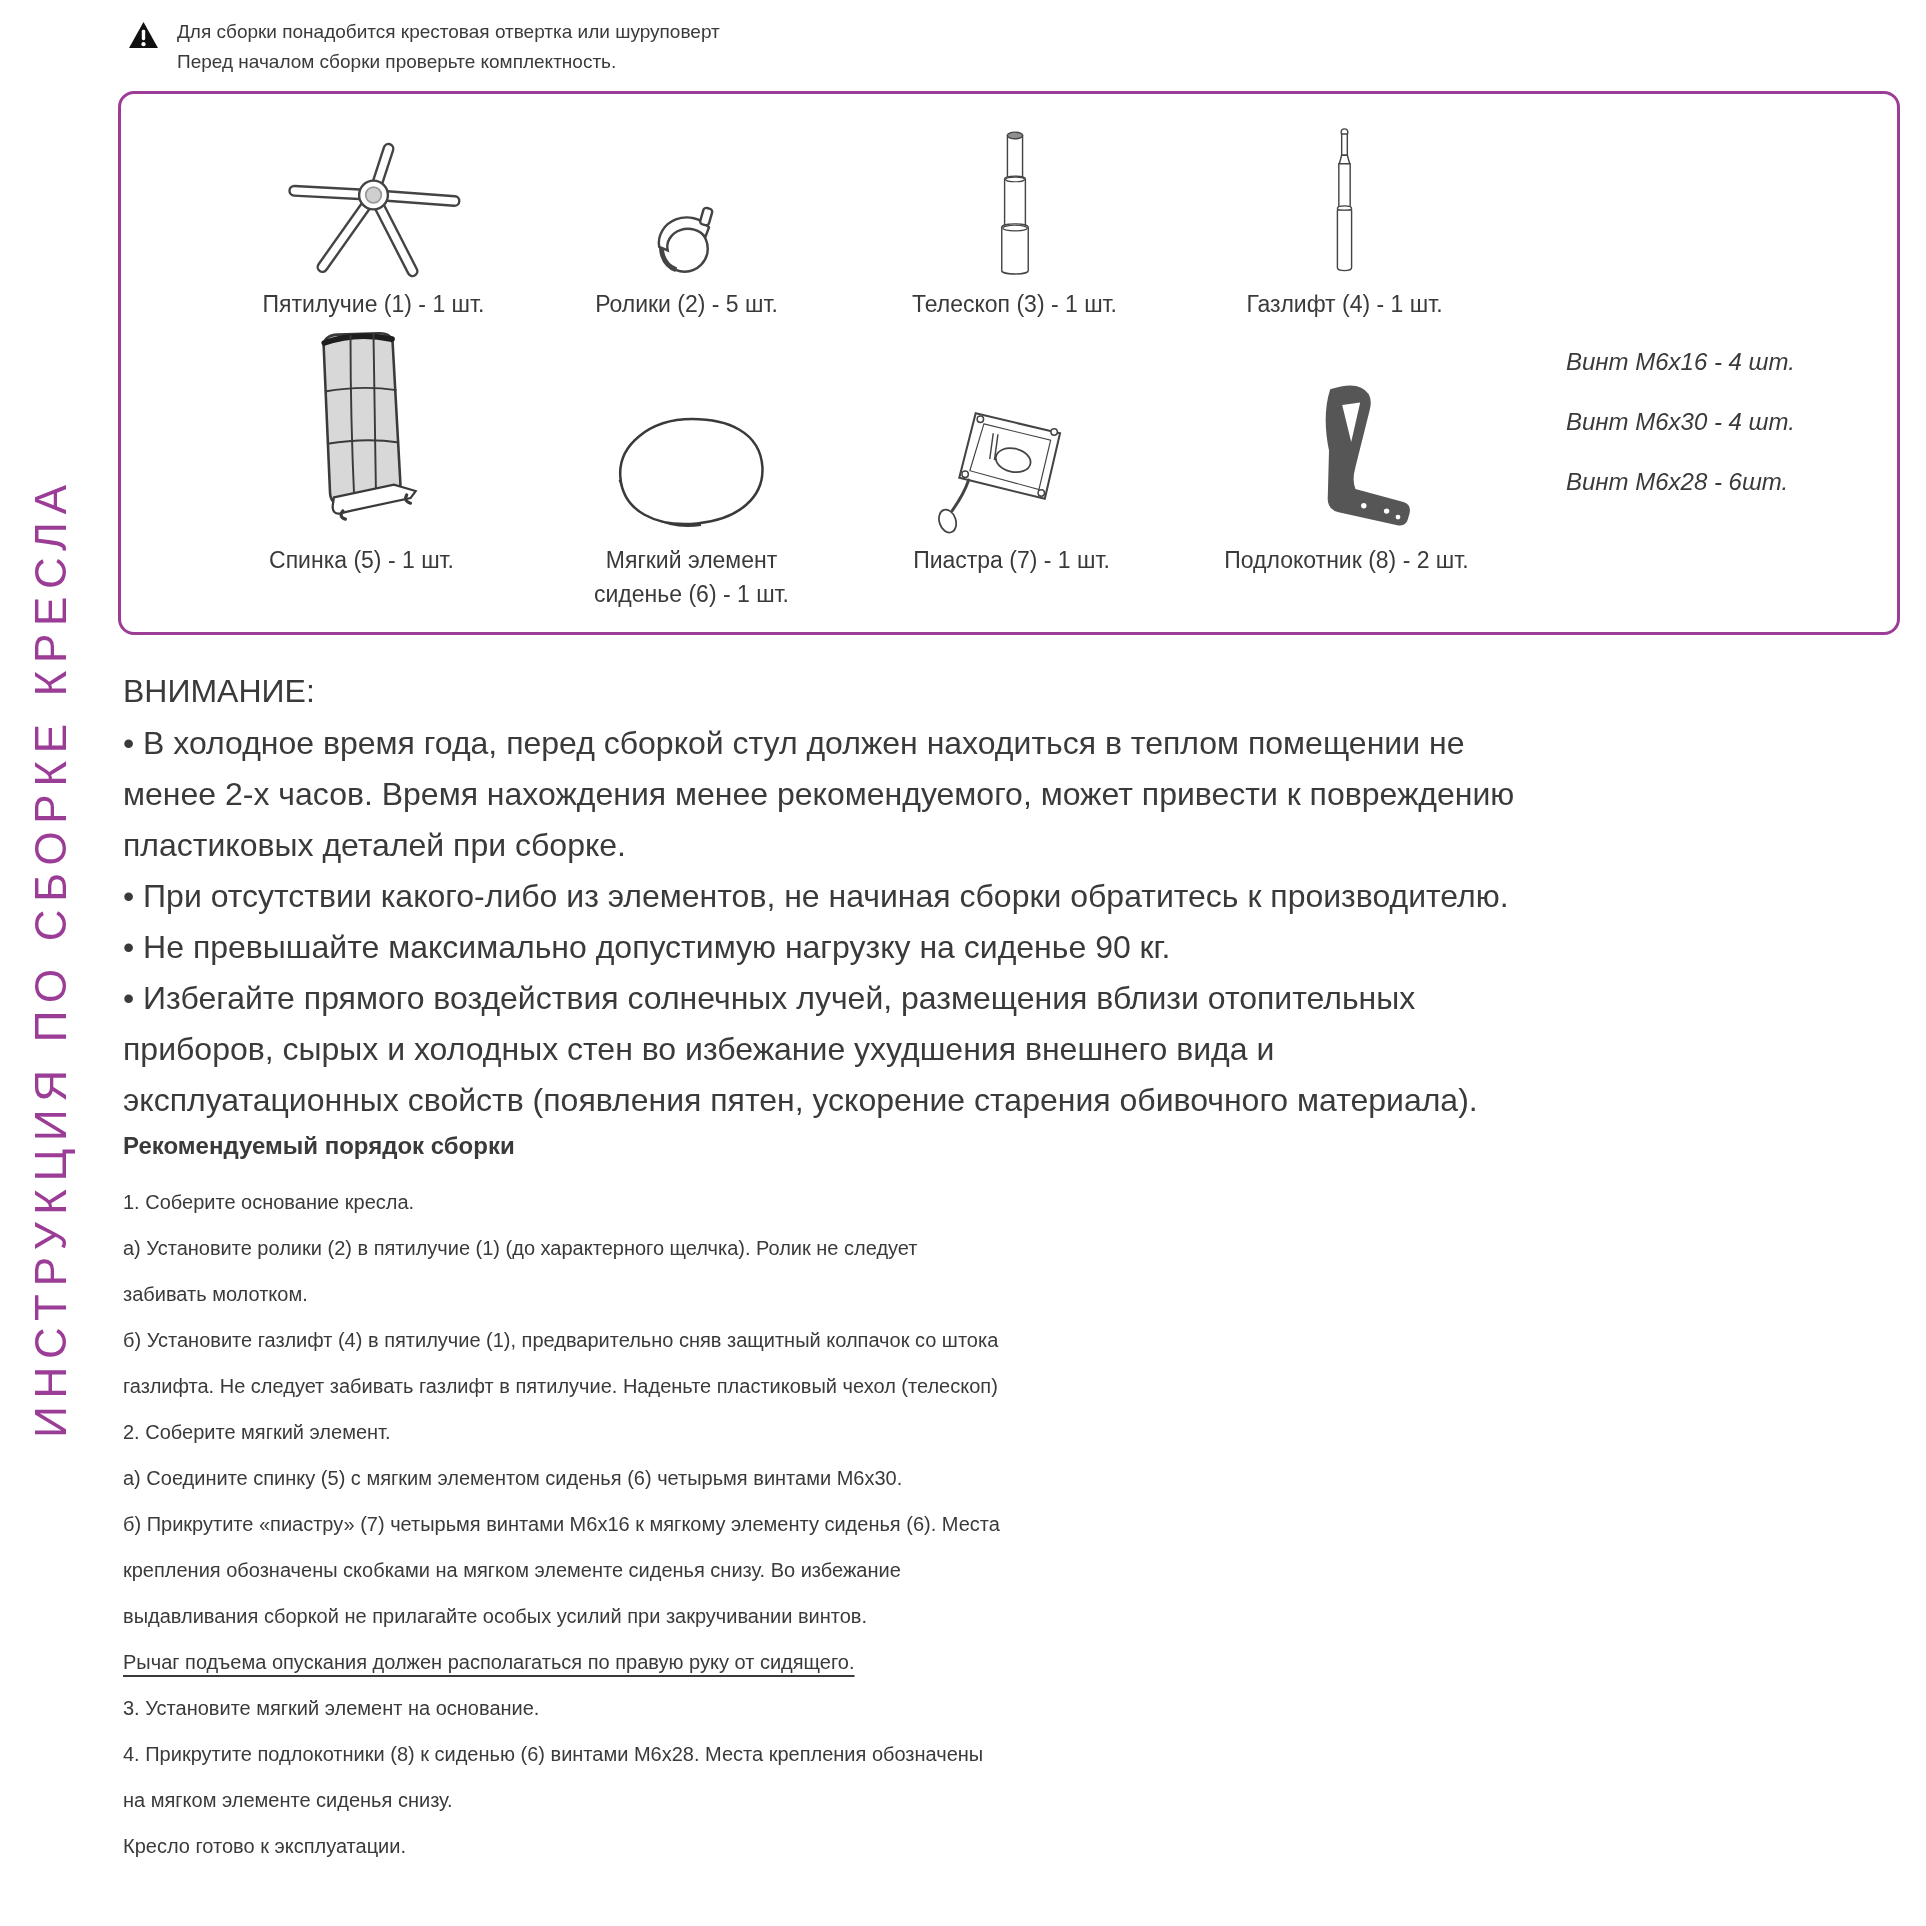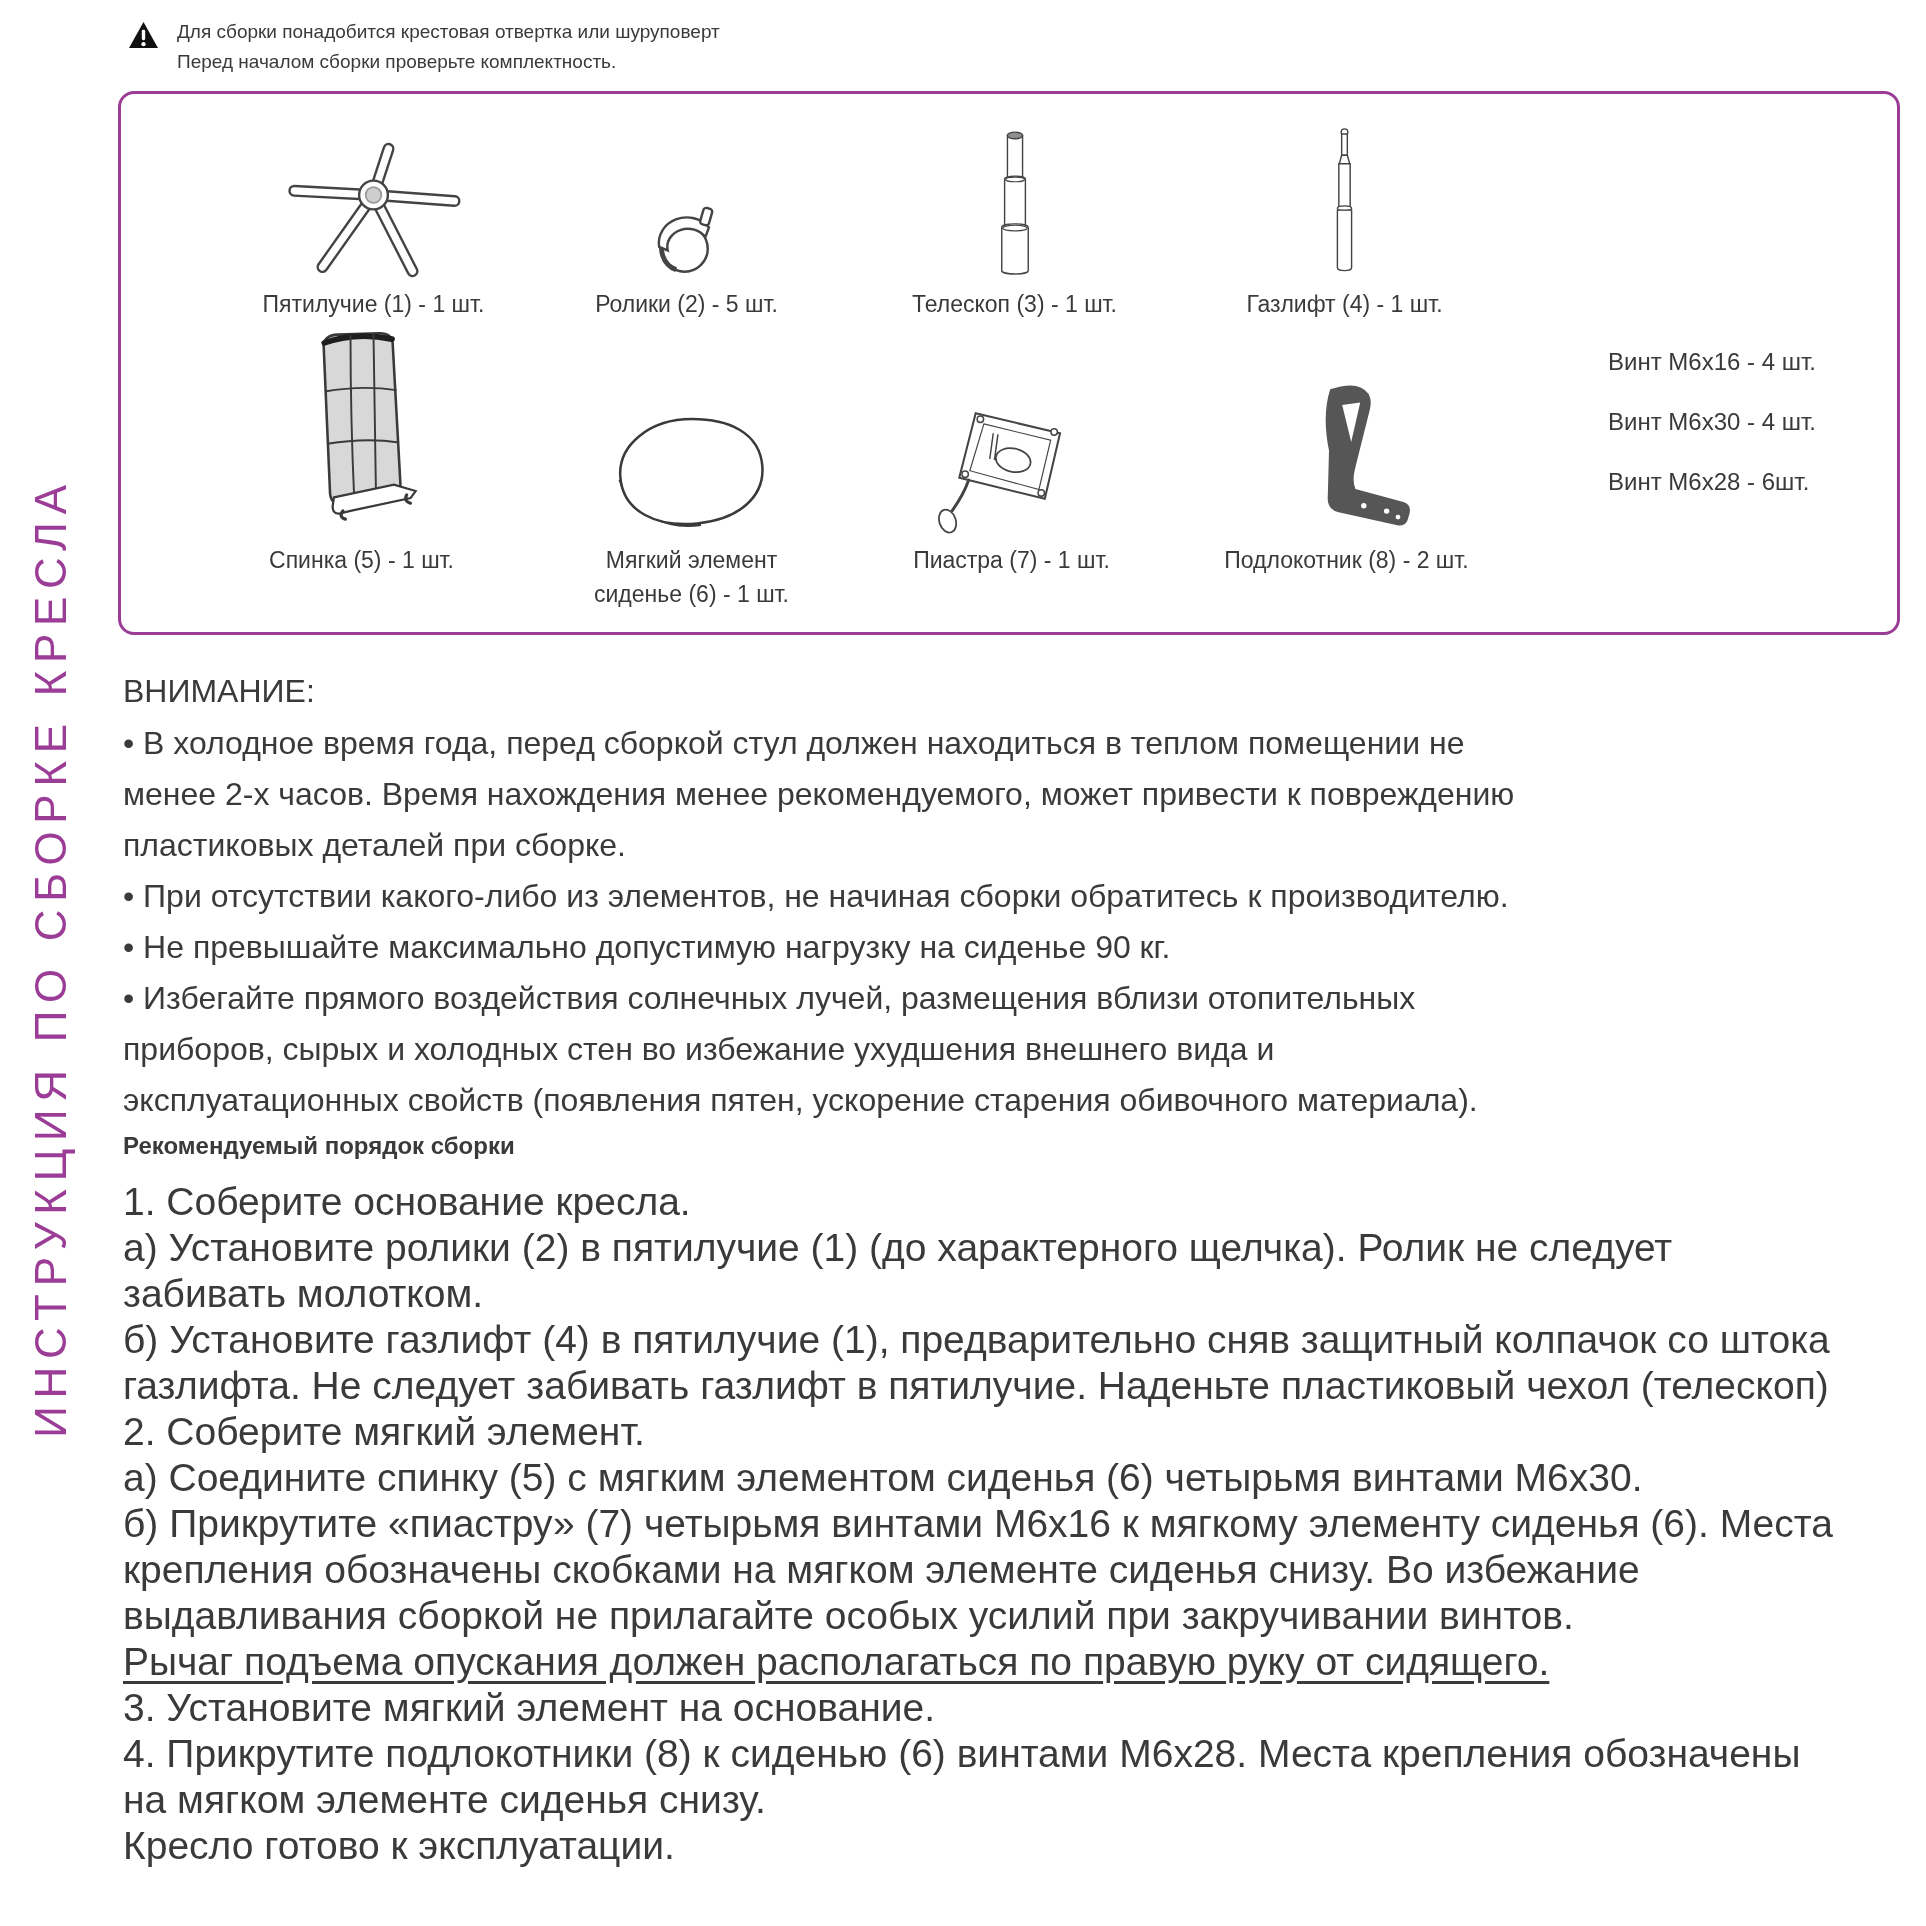--- a/index.html
+++ b/index.html
@@ -19,33 +19,33 @@
   .cell .img{display:flex;align-items:flex-end;justify-content:center;}
   .r1{top:29px;height:164px;}
   .r1 .img{height:159px;}
   .r1 .lbl{margin-top:6.7px;}
   .r2{top:226px;height:299px;}
   .r2 .img{height:221px;}
   .r2 .lbl{margin-top:3.9px;}
   .lbl{font-size:23px;line-height:30px;color:var(--ink,#3a3a3a);}
   .c1{left:108px;} .c2{left:421px;text-align:center;} .c3{left:749px;} .c4{left:1079px;}
   .c5{left:96px;} .c6{left:426px;} .c7{left:746px;} .c8{left:1081px;}
-  .screws{position:absolute;left:1487px;top:238px;font-size:24px;line-height:60px;white-space:nowrap;}
+  .screws{position:absolute;left:1445px;top:238px;font-size:24px;line-height:60px;white-space:nowrap;font-style:italic;}
   
   .side-title{
     position:absolute;left:-569px;top:926px;width:1252px;height:63px;
     transform:rotate(-90deg);transform-origin:50% 50%;
     color:var(--accent,#9b3d96);font-size:44px;letter-spacing:7.7px;
     text-align:center;white-space:nowrap;
   }
   
   .att-title{position:absolute;left:123px;top:673px;font-size:32px;}
   .att-lines{position:absolute;left:123px;top:718px;width:1772px;font-size:32px;line-height:51px;white-space:nowrap;}
   .asm-title{position:absolute;left:123px;top:1132px;font-size:24px;font-weight:bold;}
-  .asm-lines{position:absolute;left:123px;top:1179px;width:1772px;font-size:39px;line-height:46px;white-space:nowrap;}
+  .asm-lines{position:absolute;left:123px;top:1179px;width:1772px;font-size:20px;line-height:46px;white-space:nowrap;}
   .asm-lines .u{text-decoration:underline;text-underline-offset:5.8px;}
   svg{display:block;}
 </style>
 </head>
 <body>
 
 <span class="warn-icon">
   <svg viewBox="0 0 64 58" width="31" height="28">
     <polygon points="32,2 62,56 2,56" fill="#111"></polygon>
     <rect x="28.5" y="18" width="7" height="22" rx="3" fill="#fff"></rect>

